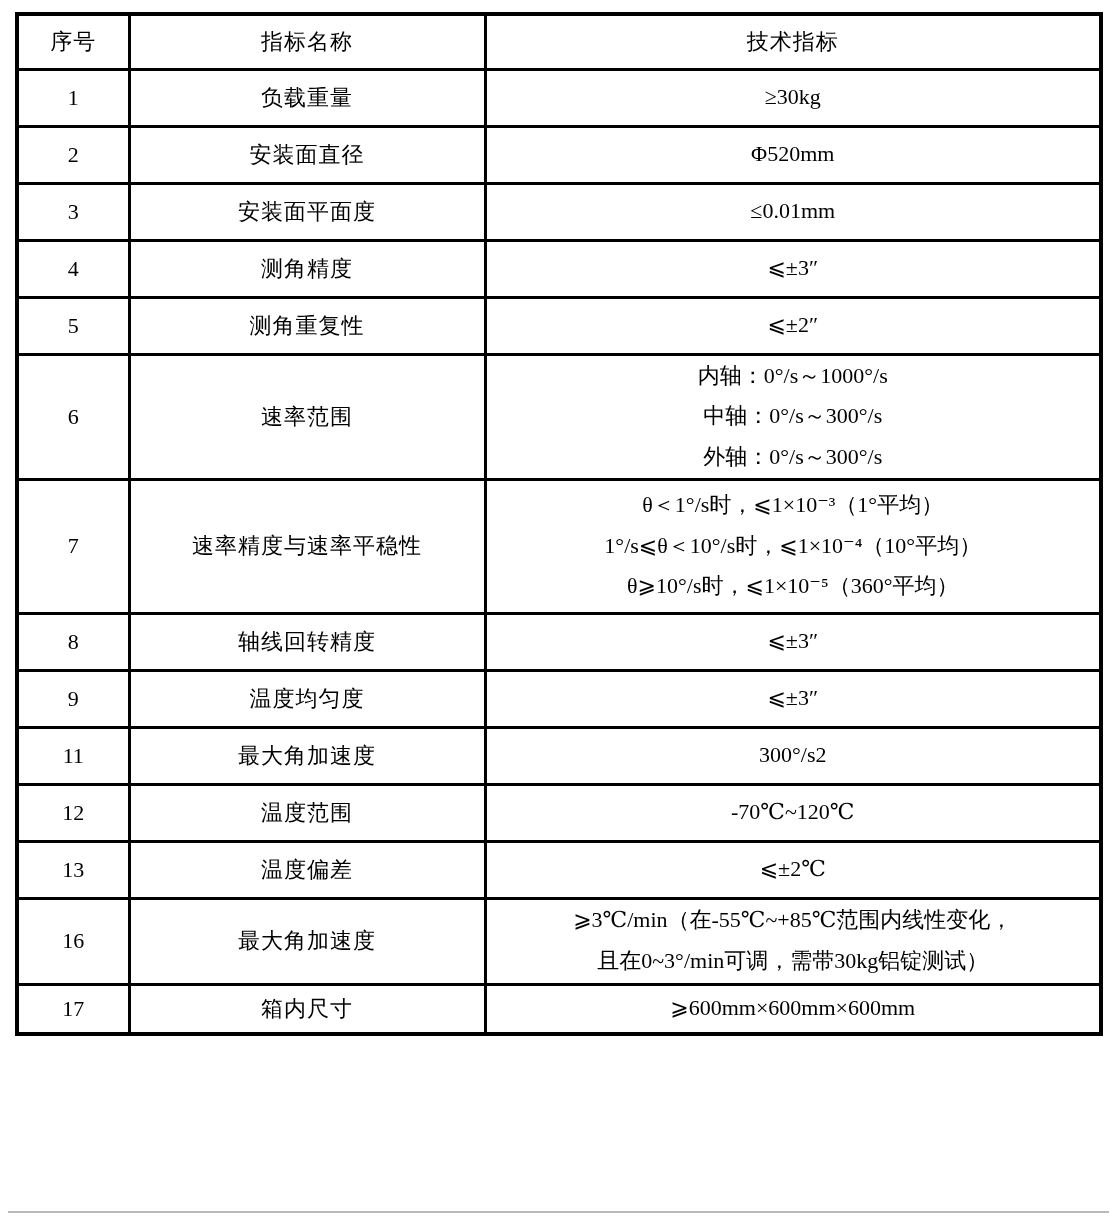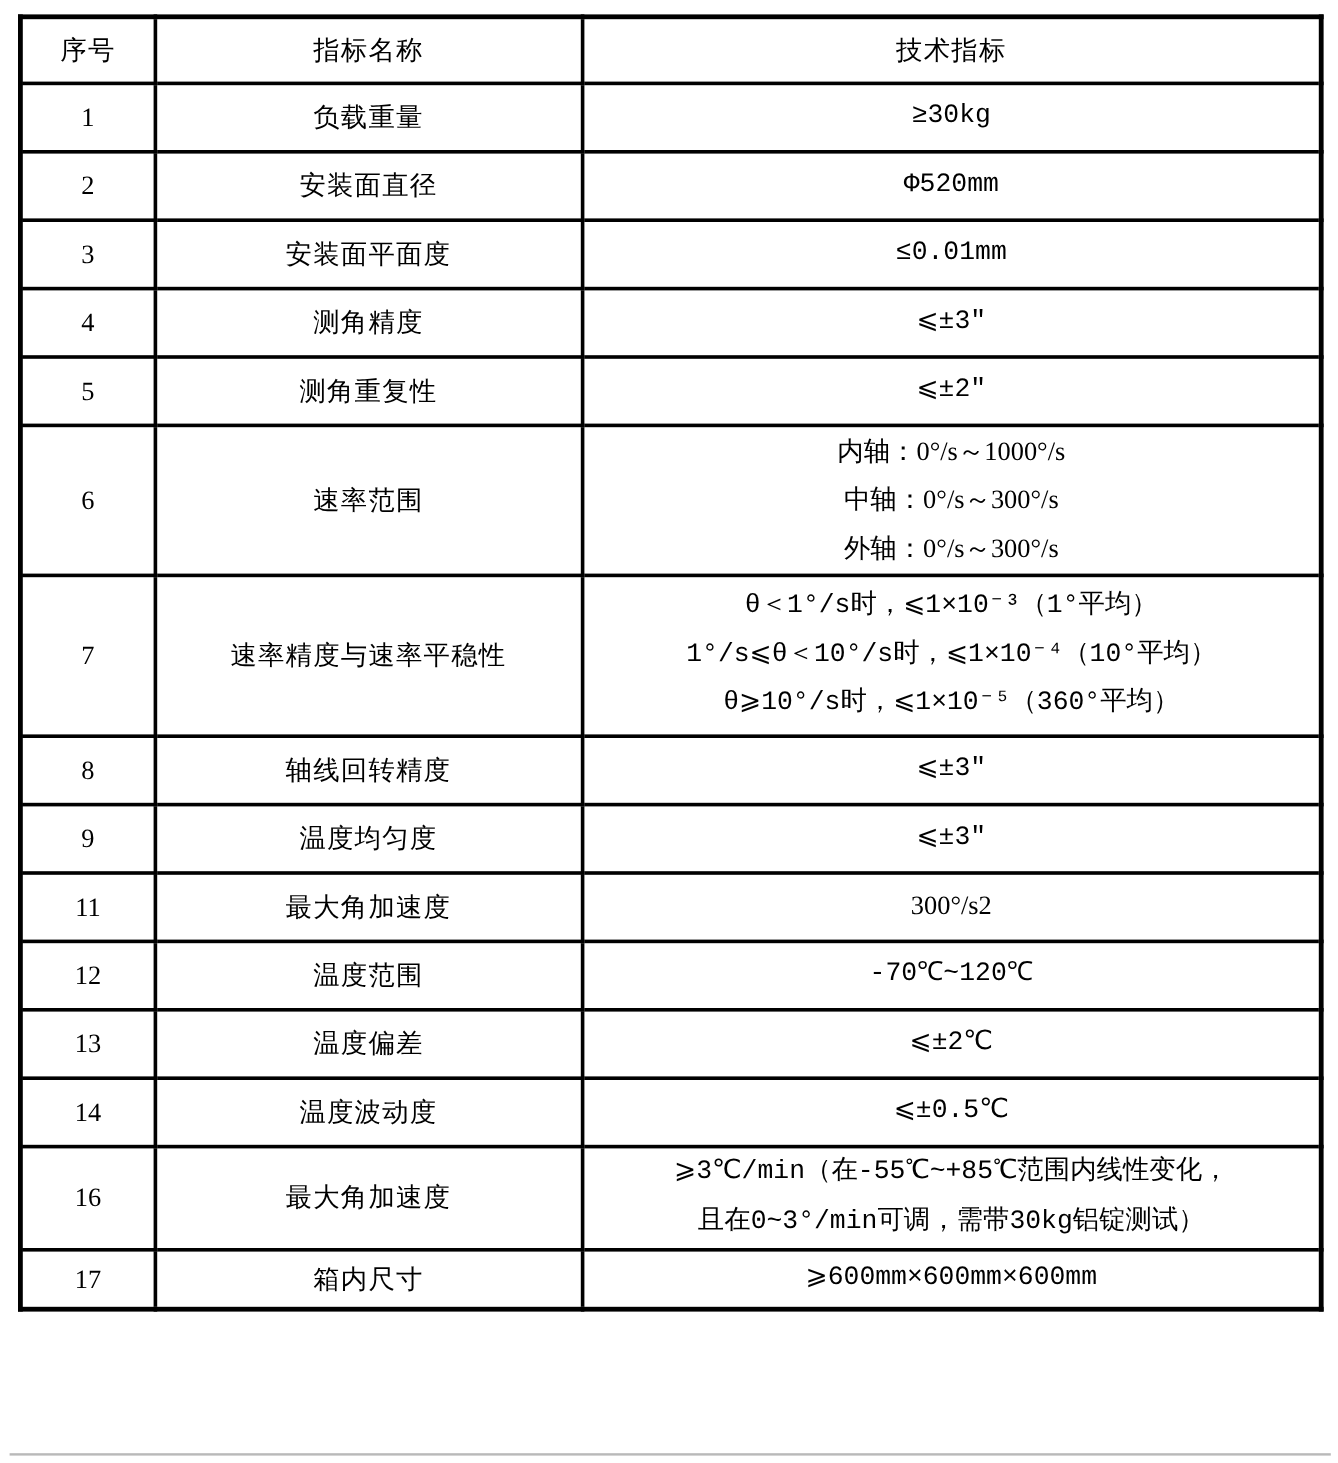--- a/index.html
+++ b/index.html
@@ -26,21 +26,21 @@
     vertical-align: middle;
     padding: 0 4px;
     font-size: 22px;
     font-weight: normal;
     overflow: hidden;
   }
   .spec th { font-size: 22px; letter-spacing: 1px; }
   .col-no   { width: 112px; }
   .col-name { width: 356px; letter-spacing: 1px; }
   .col-value{ width: 616px; white-space: pre-line; line-height: 1.85; }
-  .bold { font-weight: bold; font-family: Liberation Mono, monospace; }
+  .bold { font-weight: bold; }
   tr.h-header { height: 55px; font-family: Liberation Mono, monospace; }
   tr.h-std    { height: 57px; }
   tr.h-r6     { height: 124px; }
   tr.h-r7     { height: 134px; }
   tr.h-r16    { height: 86px; }
   tr.h-r17    { height: 50px; }
   .page-edge-line {
     position: absolute;
     left: 8px;
     right: 6px;
@@ -123,25 +123,20 @@
     <tr class="h-std">
       <td class="col-no">12</td>
       <td class="col-name">温度范围</td>
       <td class="col-value bold">-70℃~120℃</td>
     </tr>
     <tr class="h-std">
       <td class="col-no">13</td>
       <td class="col-name">温度偏差</td>
       <td class="col-value bold">⩽±2℃</td>
     </tr>
-    <tr class="h-std">
-      <td class="col-no">14</td>
-      <td class="col-name">温度波动度</td>
-      <td class="col-value bold">⩽±0.5℃</td>
-    </tr>
     <tr class="h-r16">
       <td class="col-no">16</td>
       <td class="col-name">最大角加速度</td>
       <td class="col-value bold">⩾3℃/min（在-55℃~+85℃范围内线性变化，
 且在0~3°/min可调，需带30kg铝锭测试）</td>
     </tr>
     <tr class="h-r17">
       <td class="col-no">17</td>
       <td class="col-name">箱内尺寸</td>
       <td class="col-value bold">⩾600mm×600mm×600mm</td>

